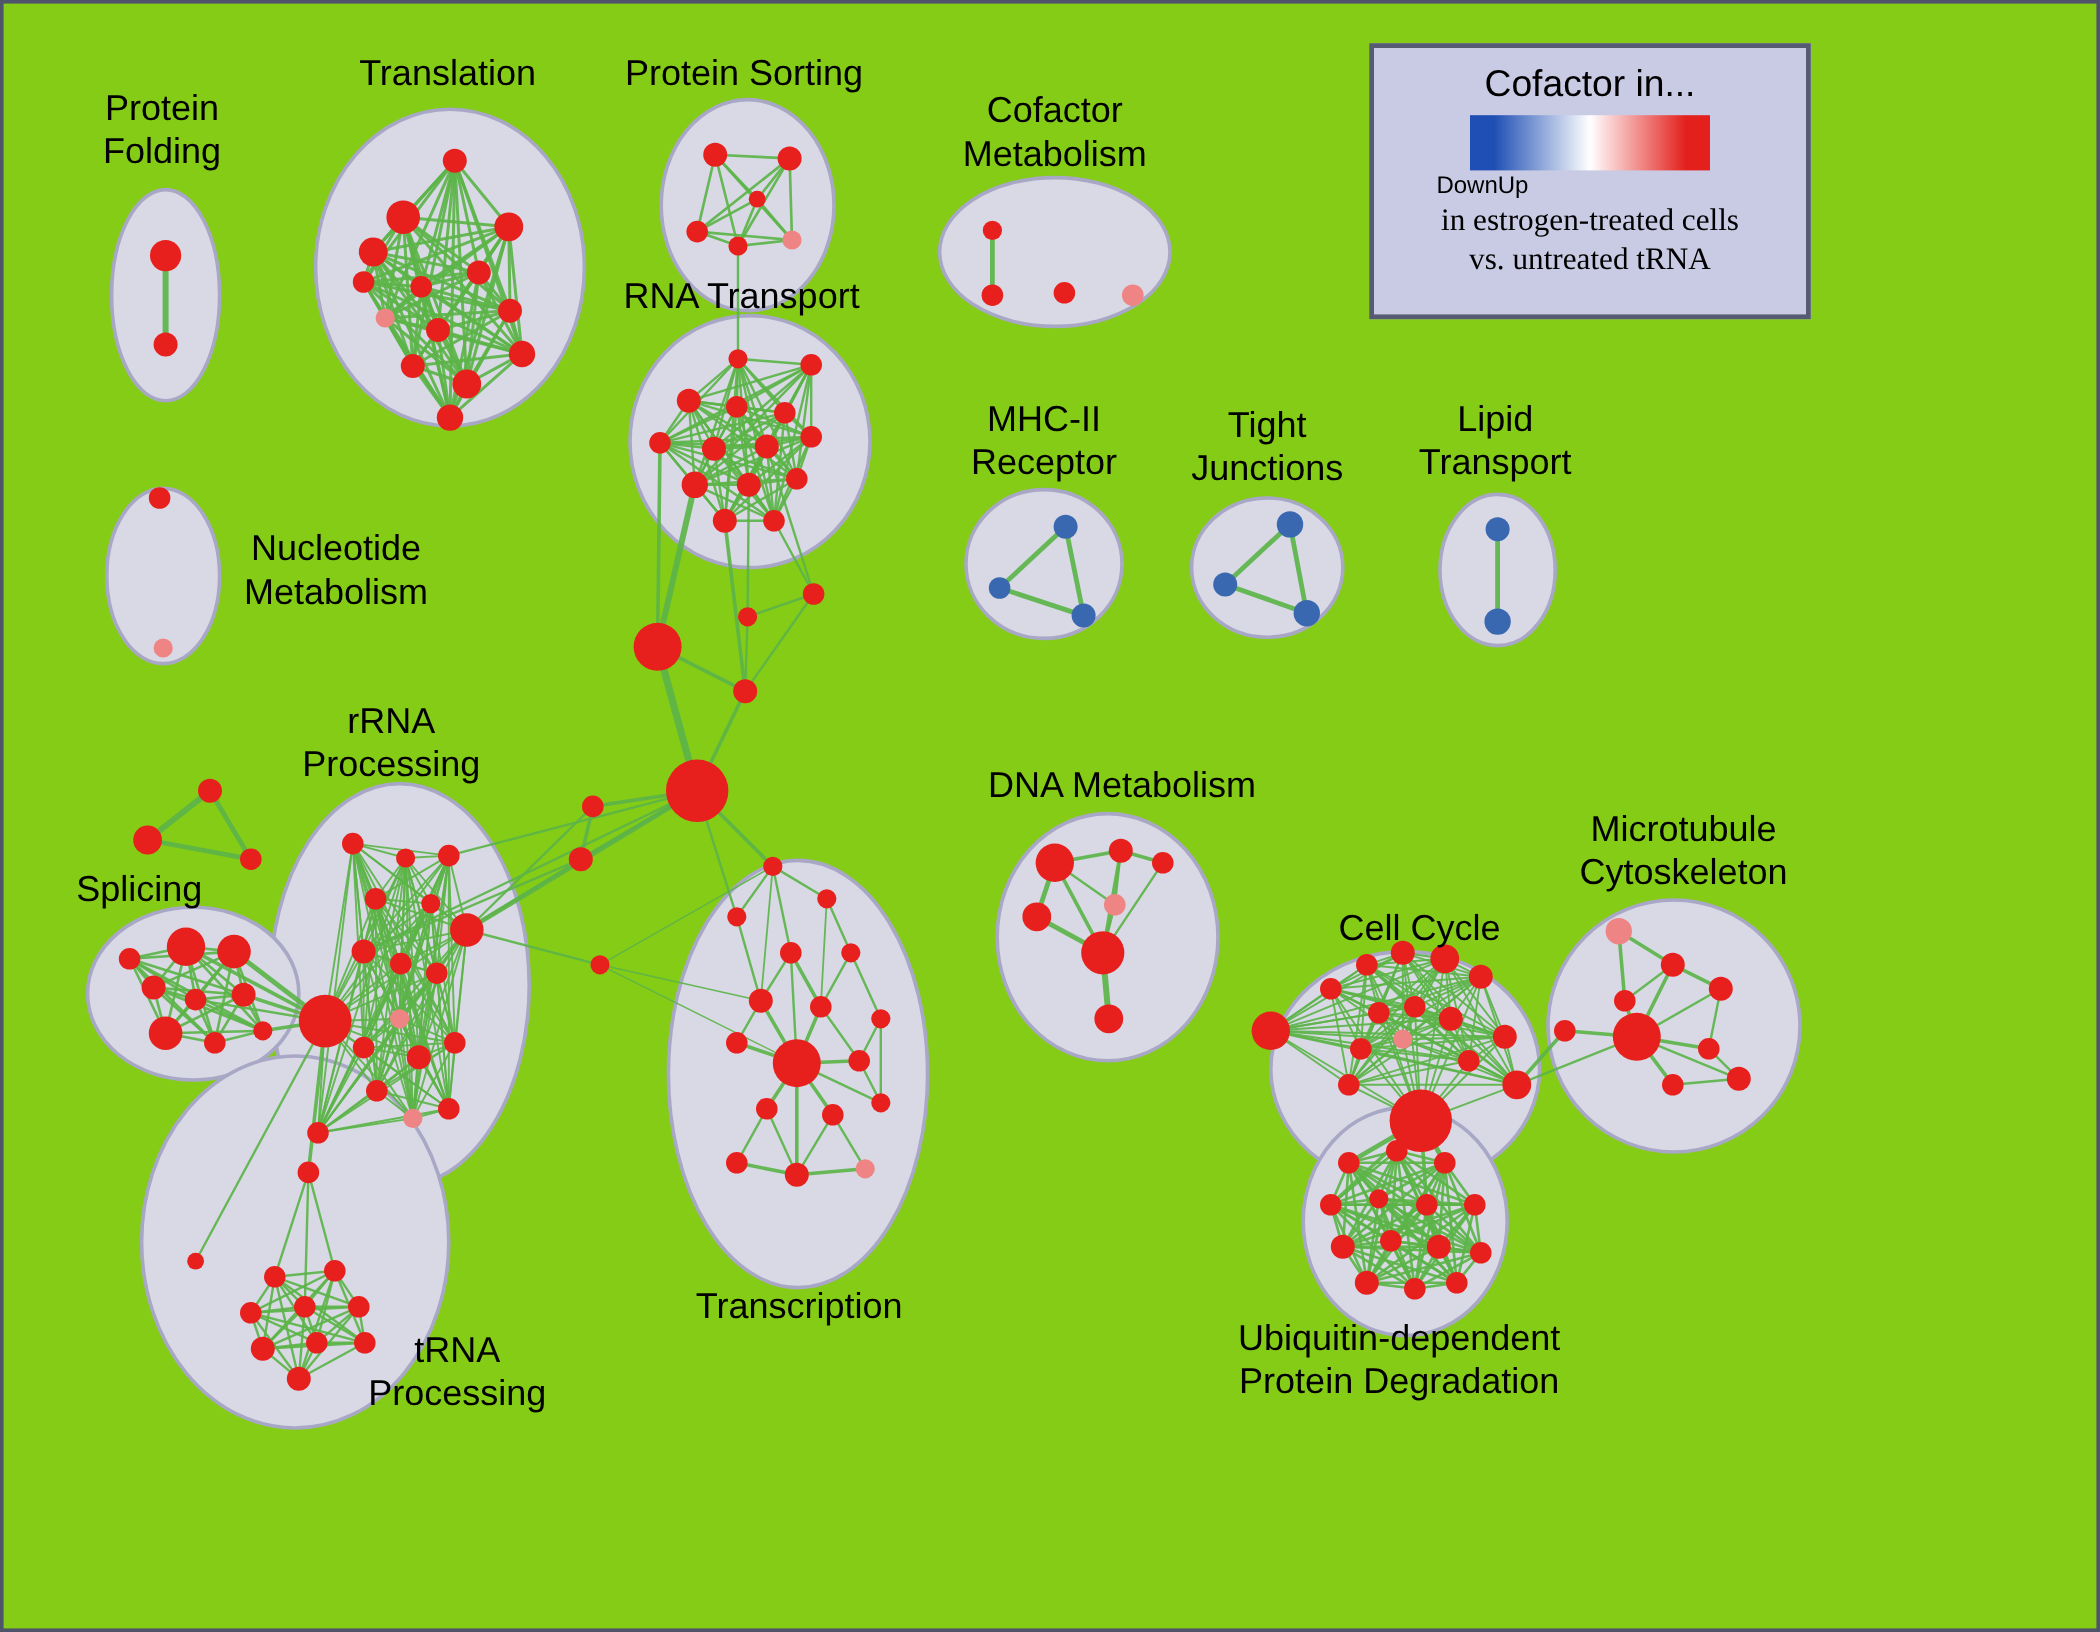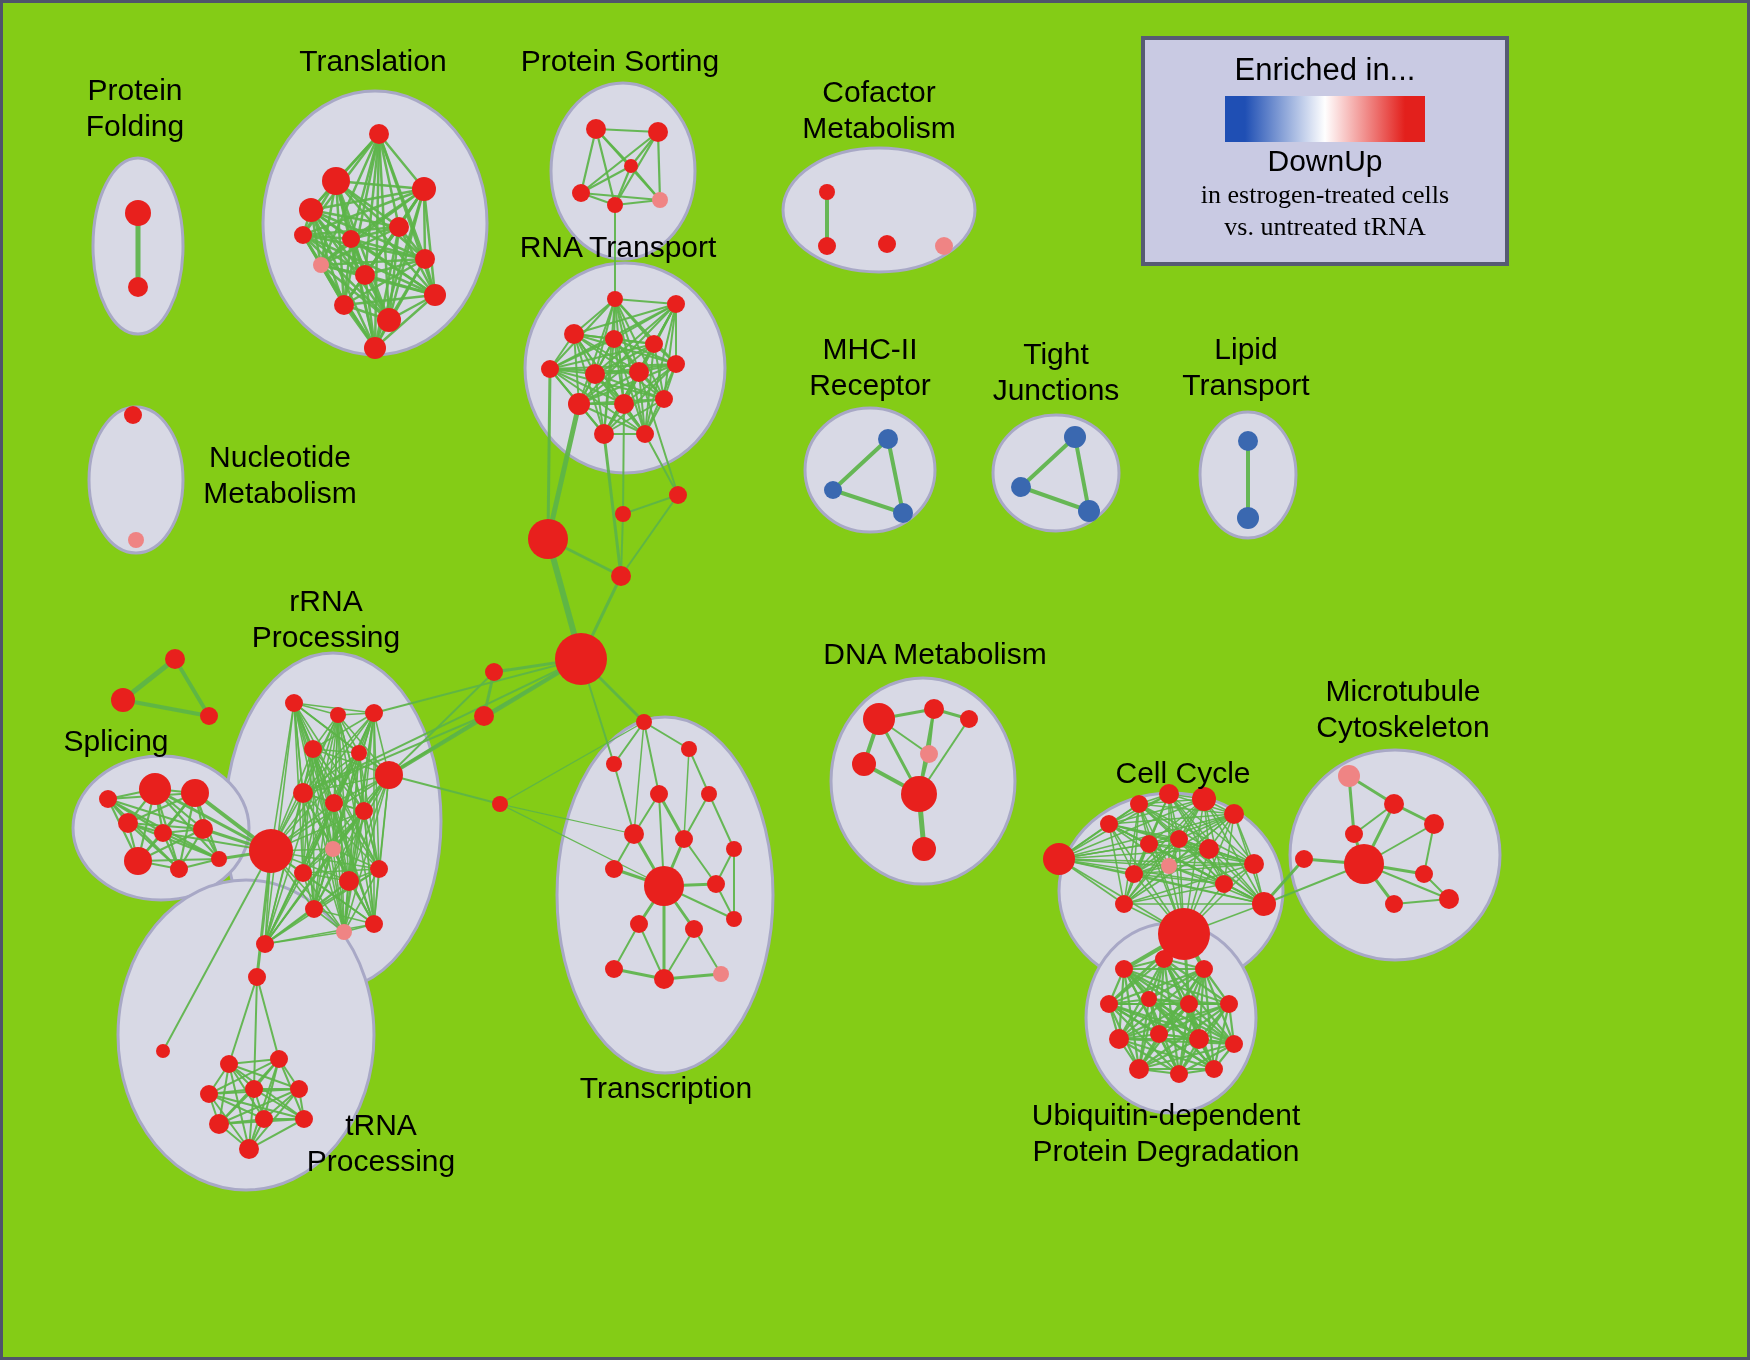--- a/index.html
+++ b/index.html
@@ -5,21 +5,21 @@
   body{margin:0;background:#ffffff;font-family:"Liberation Sans",sans-serif;}
   .figure{position:relative;width:1750px;height:1360px;background:#c6c7e1;
           border:3px solid #4f546b;box-sizing:border-box;overflow:hidden;}
   .figure svg{position:absolute;left:0;top:0;}
   .legend{position:absolute;left:1138px;top:33px;width:368px;height:230px;
           border:4px solid #565b73;box-sizing:border-box;background:#c9cae3;
           display:flex;flex-direction:column;align-items:center;z-index:5;}
   .legend-title{font-size:31px;margin-top:12px;color:#000;}
   .legend-bar{width:200px;height:46px;margin-top:8px;
               background:linear-gradient(to right,#1f4fb4 0%,#1f4fb4 10%,#ffffff 50%,#e3201c 90%,#e3201c 100%);}
-  .legend-ends{width:256px;display:flex;justify-content:center;font-size:30px;margin-top:2px;color:#000;}
+  .legend-ends{width:256px;display:flex;justify-content:flex-start;font-size:20px;margin-top:2px;color:#000;}
   .legend-sub{font-size:26px;margin-top:2px;color:#000;line-height:1.15;font-family:Liberation Serif, serif;}
 </style>
 </head>
 <body>
 
 <div class="figure" style="background: #84cc16; border-color: rgb(79, 84, 107); padding-left: 24px;">
 
   <svg id="net" width="1750" height="1360" viewBox="0 0 1750 1360">
       <g>
         <ellipse cx="135" cy="243" rx="45" ry="88" fill="#d8d9e5" stroke="#a8a8c6" stroke-width="3"></ellipse>
@@ -967,21 +967,21 @@
         <text x="378" y="1132" text-anchor="middle" font-size="30" fill="#000000" font-family="&quot;Liberation Sans&quot;, sans-serif"><tspan x="378" dy="0">tRNA</tspan><tspan x="378" dy="36">Processing</tspan></text>
         <text x="663" y="1095" text-anchor="middle" font-size="30" fill="#000000" font-family="&quot;Liberation Sans&quot;, sans-serif"><tspan x="663" dy="0">Transcription</tspan></text>
         <text x="932" y="661" text-anchor="middle" font-size="30" fill="#000000" font-family="&quot;Liberation Sans&quot;, sans-serif"><tspan x="932" dy="0">DNA Metabolism</tspan></text>
         <text x="1180" y="780" text-anchor="middle" font-size="30" fill="#000000" font-family="&quot;Liberation Sans&quot;, sans-serif"><tspan x="1180" dy="0">Cell Cycle</tspan></text>
         <text x="1400" y="698" text-anchor="middle" font-size="30" fill="#000000" font-family="&quot;Liberation Sans&quot;, sans-serif"><tspan x="1400" dy="0">Microtubule</tspan><tspan x="1400" dy="36">Cytoskeleton</tspan></text>
         <text x="1163" y="1122" text-anchor="middle" font-size="30" fill="#000000" font-family="&quot;Liberation Sans&quot;, sans-serif"><tspan x="1163" dy="0">Ubiquitin-dependent</tspan><tspan x="1163" dy="36">Protein Degradation</tspan></text>
       </g>
     </svg>
 
   <div class="legend">
-    <div class="legend-title">Enriched in...</div>
+    <div class="legend-title">Cofactor in...</div>
     <div class="legend-bar" style="background: linear-gradient(to right, rgb(31, 79, 180) 0%, rgb(31, 79, 180) 10%, rgb(255, 255, 255) 50%, rgb(227, 32, 28) 90%, rgb(227, 32, 28) 100%);"></div>
     <div class="legend-ends">
       <span>Down</span>
       <span>Up</span>
     </div>
     <div class="legend-sub">in estrogen-treated cells</div>
     <div class="legend-sub">vs. untreated tRNA</div>
   </div>
 
 </div>

